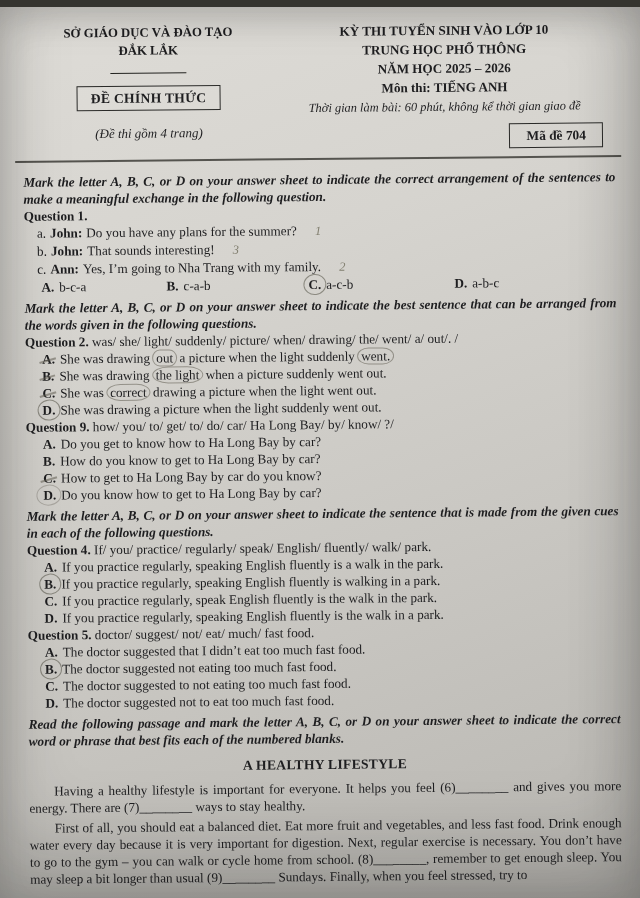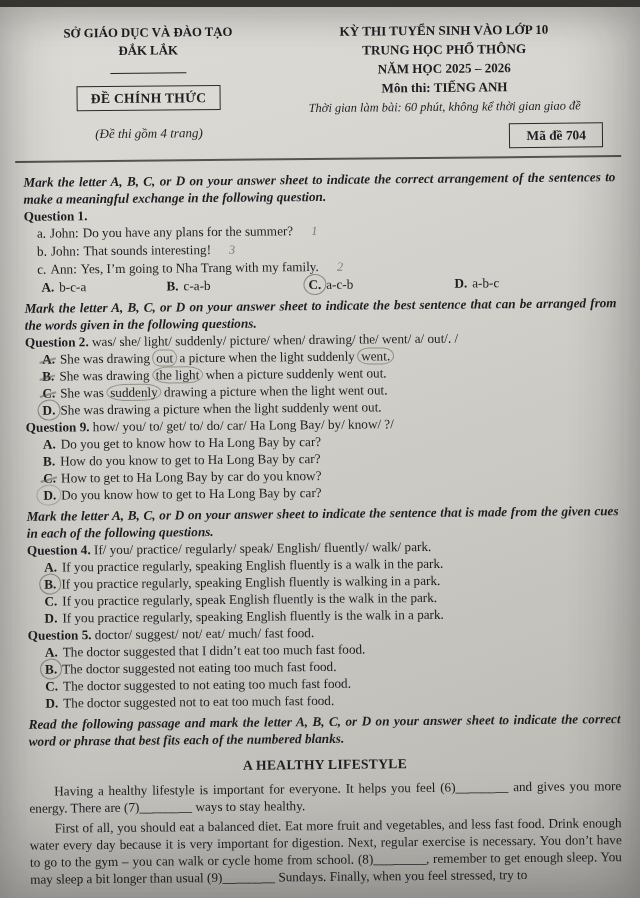--- a/index.html
+++ b/index.html
@@ -38,21 +38,21 @@
   .time-note { font-style:italic; font-size:12.4px; line-height:18px; margin-top:1px; }
   .code-box-wrap { text-align:right; padding-right:12px; margin-top:8px; }
   .code-box { display:inline-block; border:1.5px solid #2a2a28; padding:3px 16px;
           font-weight:bold; font-size:13.4px; }
   .rule { margin:8px -6px 0 -8px; border:none; border-top:2px solid #55544f; }
   
   .instr { font-weight:bold; font-style:italic; text-align:justify; margin-top:4px; }
   .instr.first { margin-top:11px; }
   .q-label { font-weight:bold;margin-top:28px; }
   .dlg { padding-left:13px; }
-  .speaker { font-weight:normal; margin-right:4px; }
+  .speaker { font-weight:bold; margin-right:4px; }
   .prefix { margin-right:4px; }
   .opt { padding-left:17px; }
   .letter { font-weight:bold; margin-right:5px; position:relative; display:inline-block; }
   .optrow { display:flex; padding-left:17px; }
   .oc1{width:125px}.oc2{width:142px}.oc3{width:146px}.oc4{flex:1}
   
   .circ::after {
     content:""; position:absolute; left:-5px; right:-5px; top:-2px; bottom:-2px;
     border:1.5px solid rgba(96,93,82,.62); border-radius:50%; transform:rotate(-6deg);
   }
@@ -121,21 +121,21 @@
 
     <div>
       <div class="qline"><span class="q-label">Question 2.</span> <span>was/ she/ light/ suddenly/ picture/ when/ drawing/ the/ went/ a/ out/. /</span></div>
       <div class="opt">
         <span class="letter struck">A.</span><span>She was drawing </span><span class="cw">out</span><span> a picture when the light suddenly </span><span class="cw">went.</span>
       </div>
       <div class="opt">
         <span class="letter struck">B.</span><span>She was drawing </span><span class="cw">the light</span><span> when a picture suddenly went out.</span>
       </div>
       <div class="opt">
-        <span class="letter struck">C.</span><span>She was </span><span class="cw">suddenly</span><span> drawing a picture when the light went out.</span>
+        <span class="letter struck">C.</span><span>She was </span><span class="cw">correct</span><span> drawing a picture when the light went out.</span>
       </div>
       <div class="opt">
         <span class="letter circ">D.</span><span>She was drawing a picture when the light suddenly went out.</span>
       </div>
     </div>
 
     <div>
       <div class="qline"><span class="q-label">Question 9.</span> <span>how/ you/ to/ get/ to/ do/ car/ Ha Long Bay/ by/ know/ ?/</span></div>
       <div class="opt"><span class="letter">A.</span><span>Do you get to know how to Ha Long Bay by car?</span></div>
       <div class="opt"><span class="letter">B.</span><span>How do you know to get to Ha Long Bay by car?</span></div>

